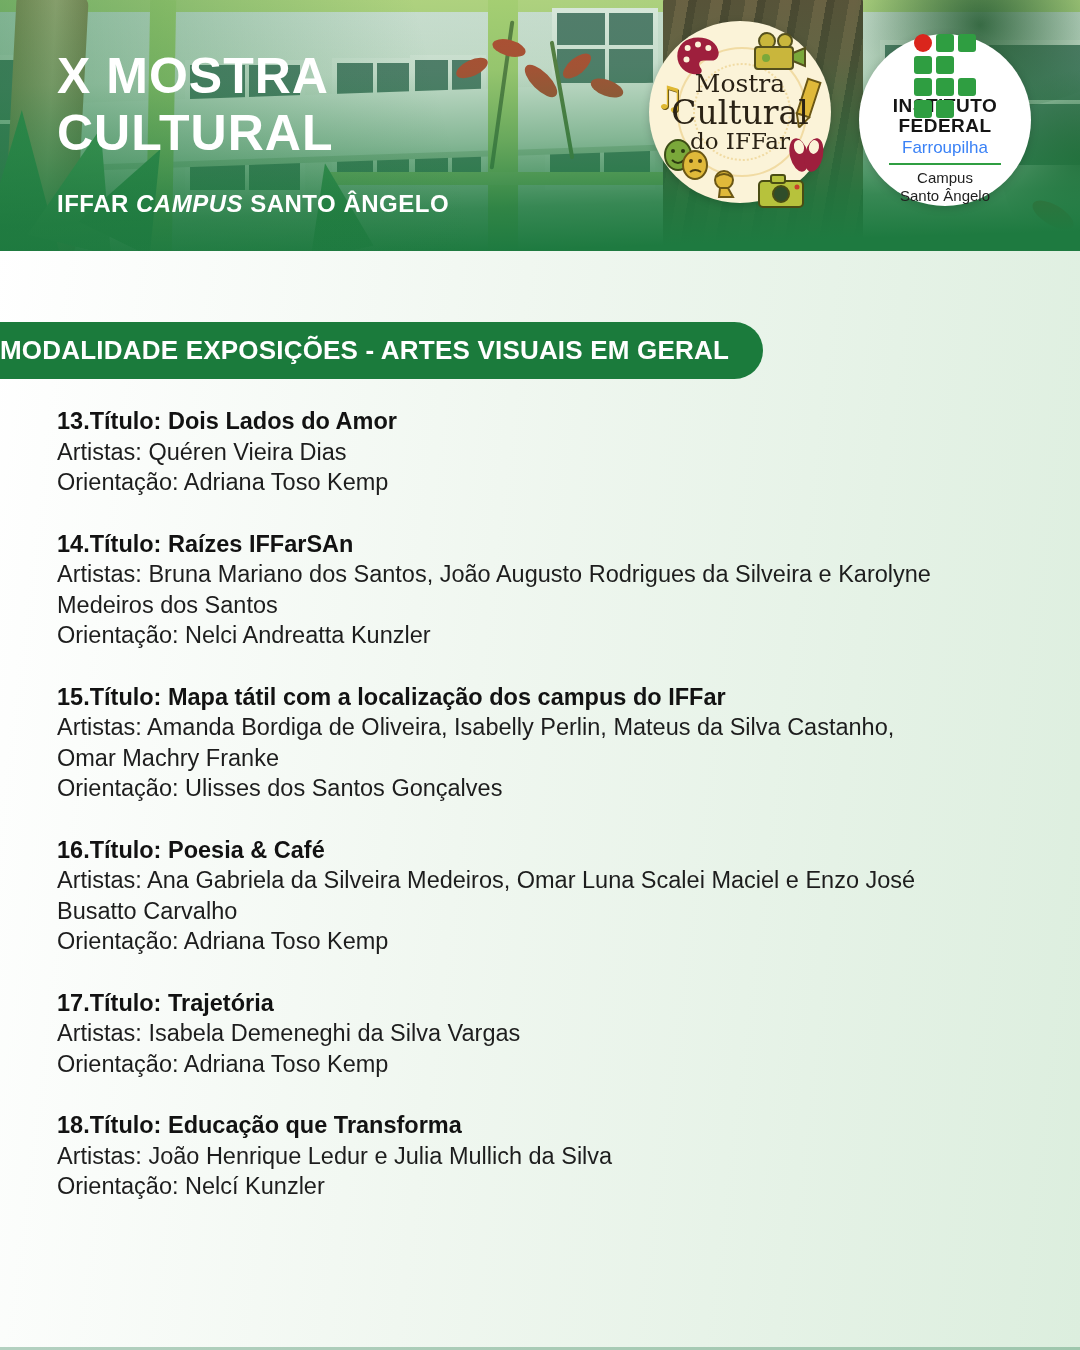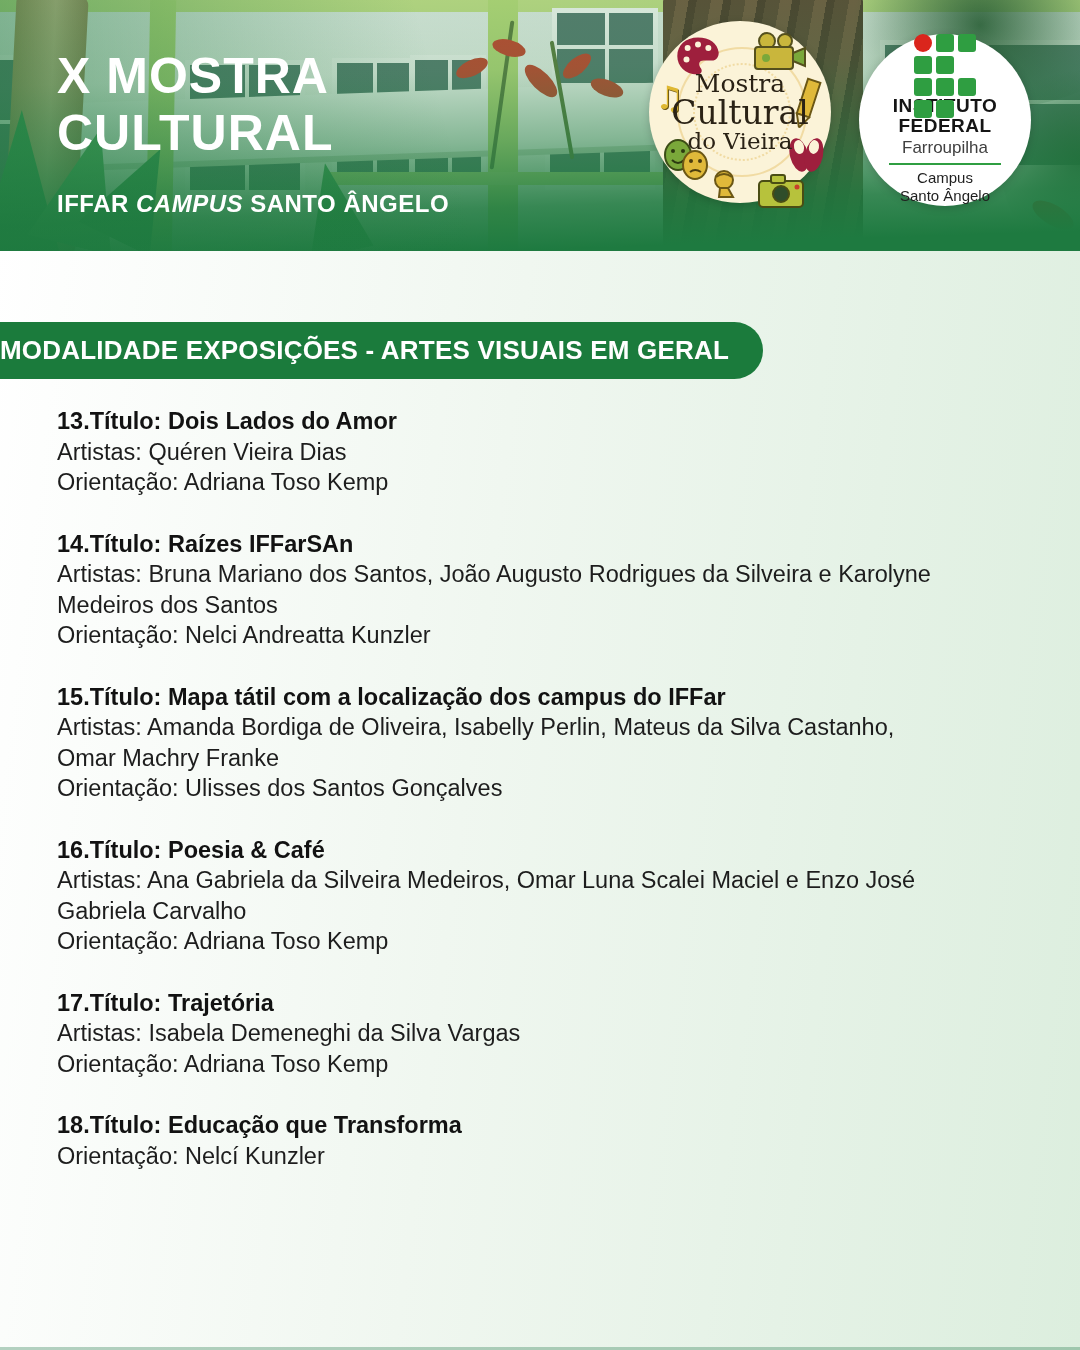--- a/index.html
+++ b/index.html
@@ -51,21 +51,21 @@
   .bm-l3{font-size:23px;}
   .bicon{position:absolute;}
   .music-note{font-family:"DejaVu Sans",sans-serif;color:#dfb832;font-size:32px;font-weight:bold;
     text-shadow:1px 1px 0 #6b5715;}
   .badge-if{left:859px;top:34px;width:172px;height:172px;background:#ffffff;
     display:flex;flex-direction:column;align-items:center;justify-content:center;}
   .if-logo{position:relative;width:62px;height:84px;margin-bottom:8px;}
   .if-sq{position:absolute;width:18px;height:18px;background:#2f9e41;border-radius:3px;}
   .if-dot{position:absolute;width:18px;height:18px;background:#da251c;border-radius:50%;}
   .if-name{font-size:19px;font-weight:800;letter-spacing:.5px;color:#151515;line-height:1.05;text-align:center;}
-  .if-farr{font-size:17px;color:#404040;margin-top:2px;}
+  .if-farr{font-size:17px;color:#3b82f6;margin-top:2px;}
   .if-divider{width:112px;height:2px;background:#2f9e41;margin:5px 0 4px 0;}
   .if-campus{font-size:15px;color:#1f1f1f;line-height:1.25;text-align:center;}
   
   .banner{position:absolute;left:0;top:322px;width:763px;height:57px;background:#1b7b3c;
     border-radius:0 29px 29px 0;display:flex;align-items:center;z-index:3;}
   .banner-label{color:#ffffff;font-size:26px;font-weight:700;letter-spacing:.2px;white-space:nowrap;text-align:center;}
   
   .entries{position:absolute;left:57px;top:406px;width:1000px;z-index:3;}
   .entry{margin-bottom:31px;}
   .entry-title{font-size:23.5px;line-height:30.5px;font-weight:700;color:#121212;white-space:nowrap;}
@@ -177,21 +177,21 @@
         <svg width="50" height="36" viewBox="0 0 50 36">
           <rect x="2" y="8" width="44" height="26" rx="4" fill="#b7c23c" stroke="#4a4d14" stroke-width="2"></rect>
           <rect x="14" y="2" width="14" height="8" rx="2" fill="#b7c23c" stroke="#4a4d14" stroke-width="2"></rect>
           <circle cx="24" cy="21" r="8" fill="#2f4d2a" stroke="#4a4d14" stroke-width="2"></circle>
           <circle cx="40" cy="14" r="2.5" fill="#c8402b"></circle>
         </svg>
       </div>
       <div class="bm-text">
         <div class="bm-l1">Mostra</div>
         <div class="bm-l2">Cultural</div>
-        <div class="bm-l3">do Vieira</div>
+        <div class="bm-l3">do IFFar</div>
       </div>
     </div>
 
     <div class="badge badge-if">
       <div class="if-logo">
         <div class="if-dot" style="left:0;top:0;"></div>
         <div class="if-sq" style="left:22px;top:0;"></div>
         <div class="if-sq" style="left:44px;top:0;"></div>
         <div class="if-sq" style="left:0;top:22px;"></div>
         <div class="if-sq" style="left:22px;top:22px;"></div>
@@ -232,28 +232,29 @@
     </div>
     <div class="entry">
       <div class="entry-title">15.Título: Mapa tátil com a localização dos campus do IFFar</div>
       <div class="entry-line">Artistas: Amanda Bordiga de Oliveira, Isabelly Perlin, Mateus da Silva Castanho,</div>
       <div class="entry-line">Omar Machry Franke</div>
       <div class="entry-line">Orientação: Ulisses dos Santos Gonçalves</div>
     </div>
     <div class="entry">
       <div class="entry-title">16.Título: Poesia &amp; Café</div>
       <div class="entry-line">Artistas: Ana Gabriela da Silveira Medeiros, Omar Luna Scalei Maciel e Enzo José</div>
-      <div class="entry-line">Gabriela Carvalho</div>
+      <div class="entry-line">Busatto Carvalho</div>
       <div class="entry-line">Orientação: Adriana Toso Kemp</div>
     </div>
     <div class="entry">
       <div class="entry-title">17.Título: Trajetória</div>
       <div class="entry-line">Artistas: Isabela Demeneghi da Silva Vargas</div>
       <div class="entry-line">Orientação: Adriana Toso Kemp</div>
     </div>
     <div class="entry">
       <div class="entry-title">18.Título: Educação que Transforma</div>
+      <div class="entry-line">Artistas: João Henrique Ledur e Julia Mullich da Silva</div>
       <div class="entry-line">Orientação: Nelcí Kunzler</div>
     </div>
   </div>
 
   <div class="bottom-line"></div>
 </div>
 
 </body></html>

